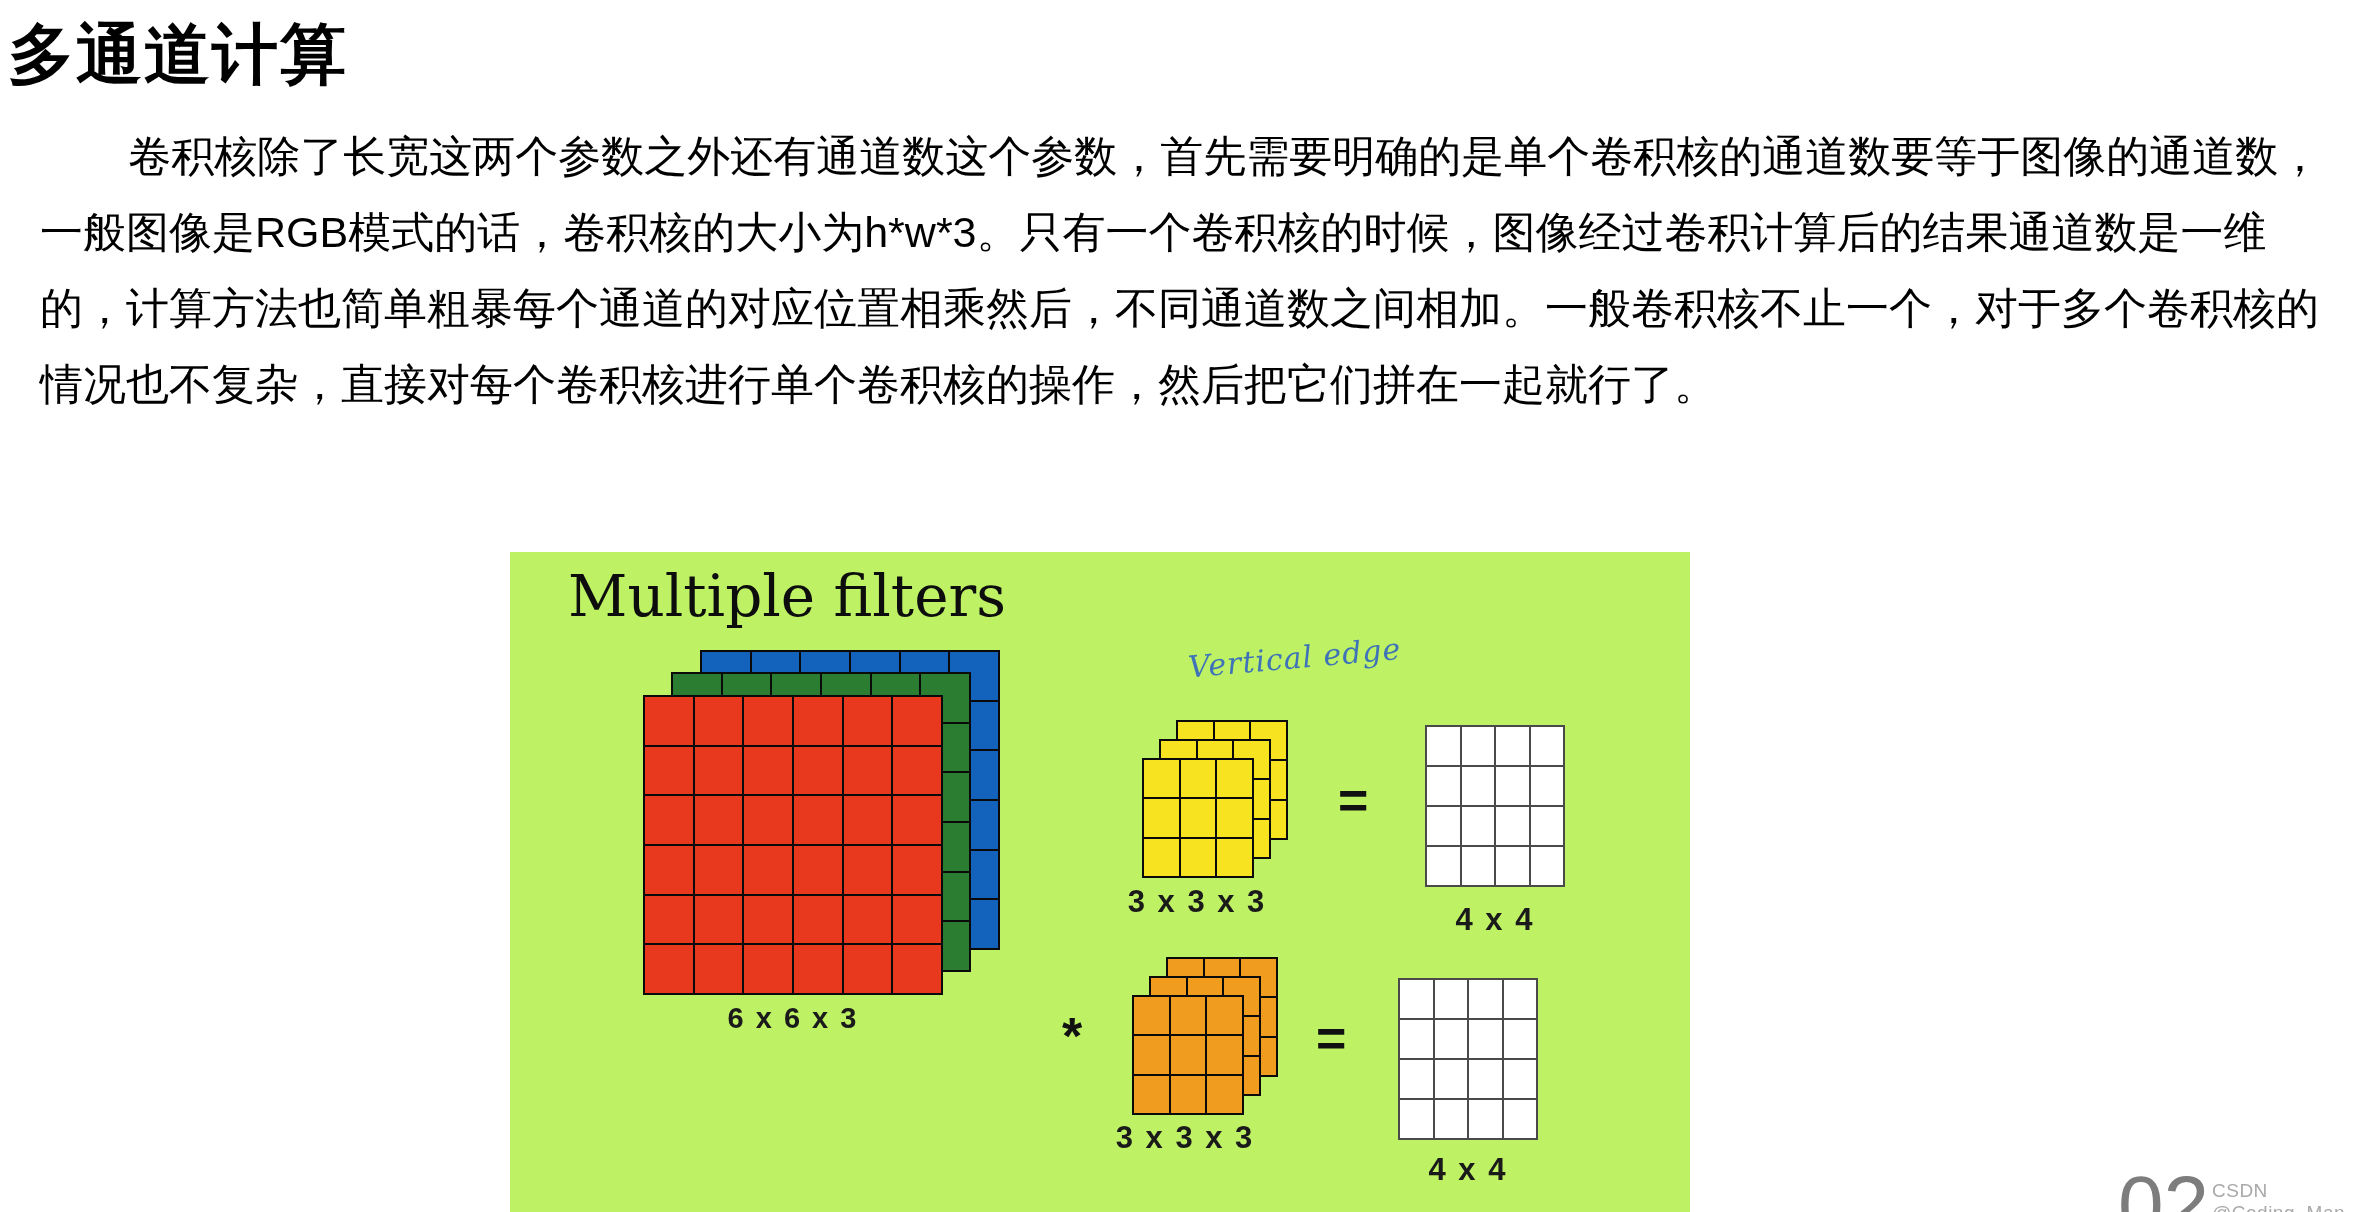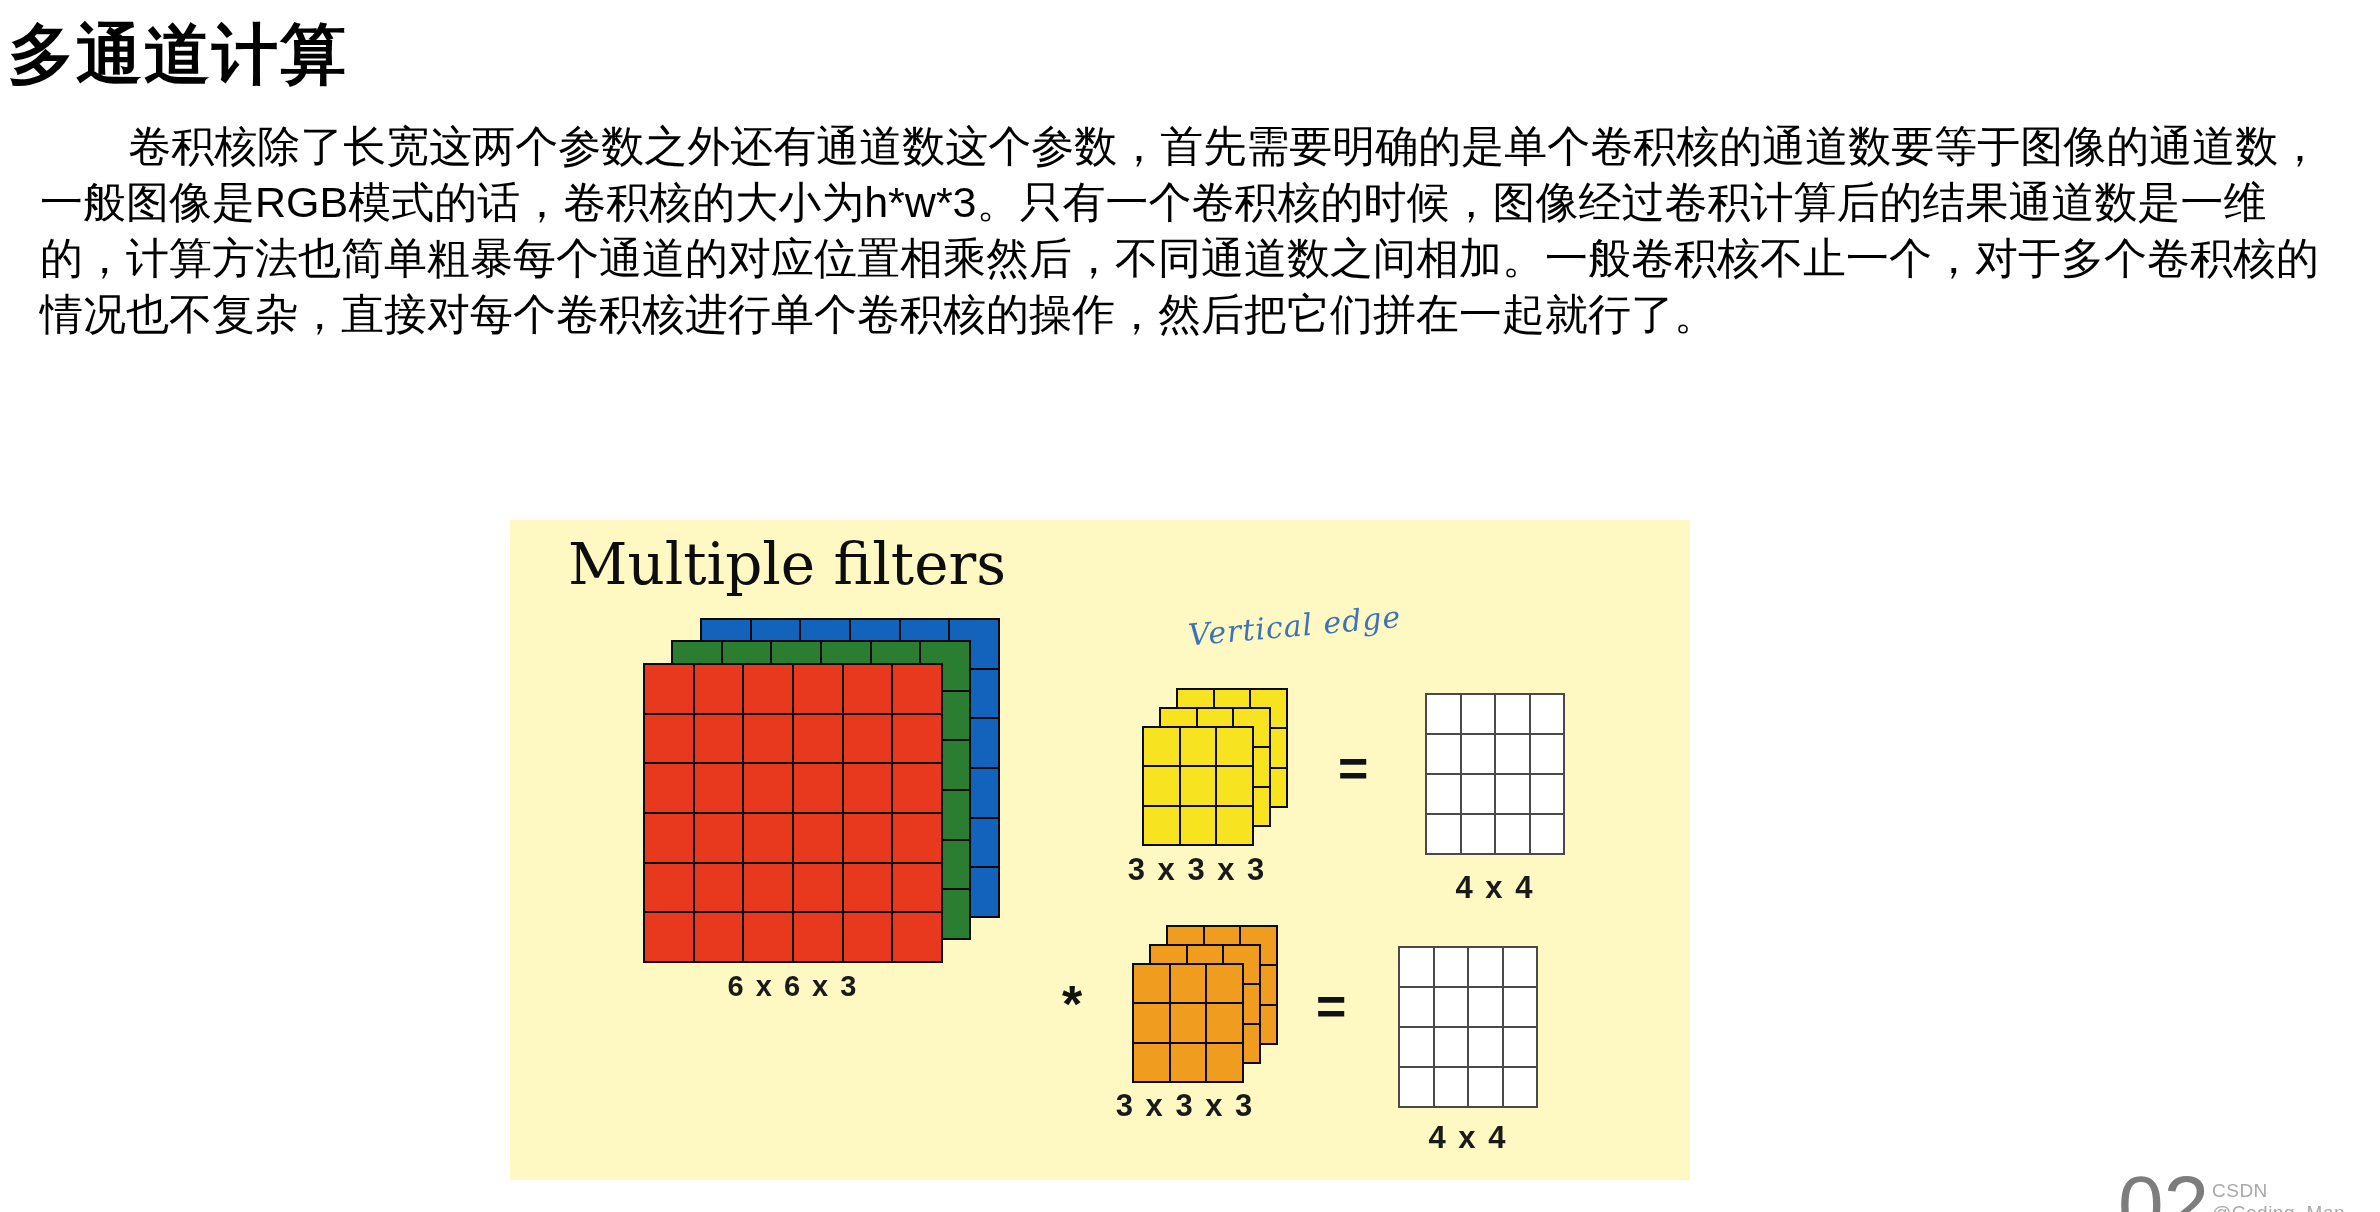--- a/index.html
+++ b/index.html
@@ -6,25 +6,25 @@
   html, body { width: 2380px; height: 1212px; overflow: hidden; background: #ffffff; }
   body { position: relative; font-family: "Liberation Sans", sans-serif; color: #000; }
 
   .doc-title {
     position: absolute; left: 8px; top: 10px;
     font-size: 66px; font-weight: 600; letter-spacing: 2px; color: #000;
   }
 
   .doc-paragraph {
     position: absolute; left: 40px; top: 118px; width: 2302px;
-    font-size: 43px; line-height: 56px; text-indent: 2.05em; color: #000;
-  }
-
-  
-  .figure { position: absolute; left: 510px; top: 520px; width: 1180px; height: 660px; background: #fef9c3; }
+    font-size: 43px; line-height: 76px; text-indent: 2.05em; color: #000;
+  }
+
+  
+  .figure { position: absolute; left: 510px; top: 552px; width: 1180px; height: 660px; background: #bef264; }
 
   .fig-title {
     position: absolute; left: 58px; top: 10px;
     font-family: "DejaVu Serif", serif; font-size: 58px; color: #0d0d0d;
   }
 
   .grid {
     position: absolute;
     display: grid;
     grid-template-columns: repeat(var(--cols, 1), 1fr);

